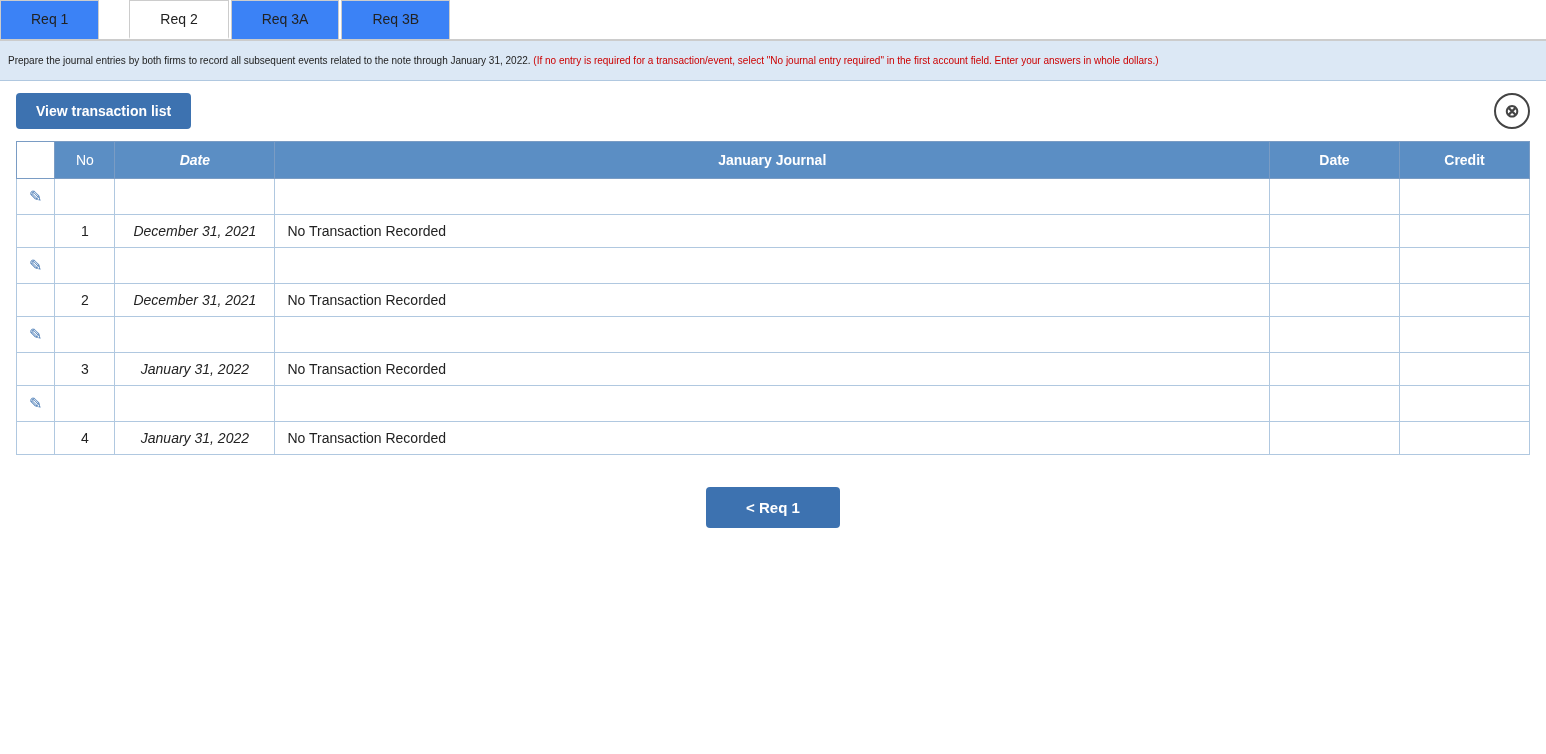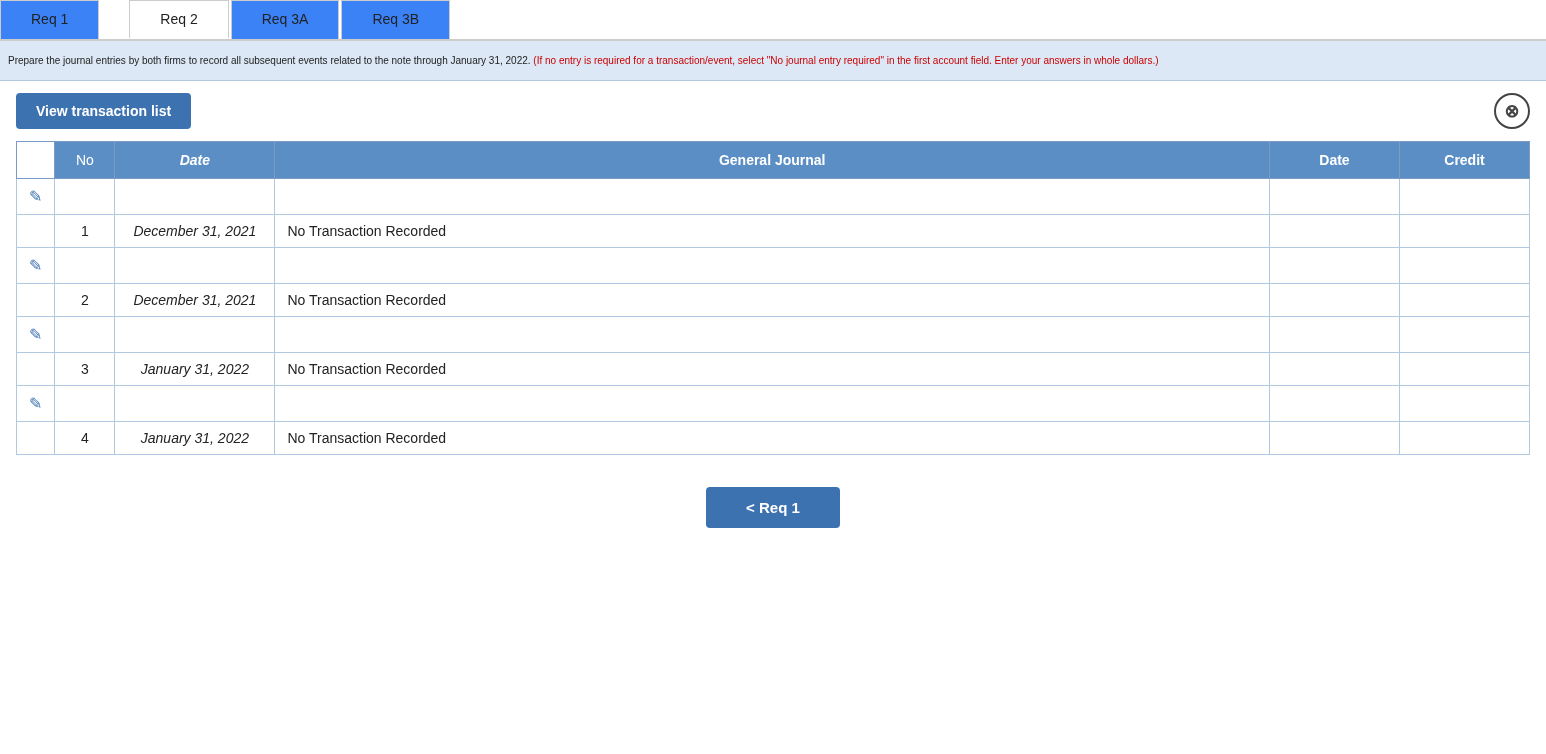--- a/index.html
+++ b/index.html
@@ -156,21 +156,21 @@
   </div>
 </div>
 
 <div class="table-wrapper">
   <table>
     <thead>
       <tr>
         <th class="edit-col"></th>
         <th class="no-col center">No</th>
         <th class="date-col center">Date</th>
-        <th class="journal-col center">General Journal</th>
+        <th class="journal-col center">January Journal</th>
         <th class="debit-col center">Date</th>
         <th class="credit-col center">Credit</th>
       </tr>
     </thead>
     <tbody id="journal-tbody">
     <tr class="row-edit">
       <td class="edit-col">
         <span class="edit-icon">✎</span>
       </td>
       <td class="no-col"></td>

